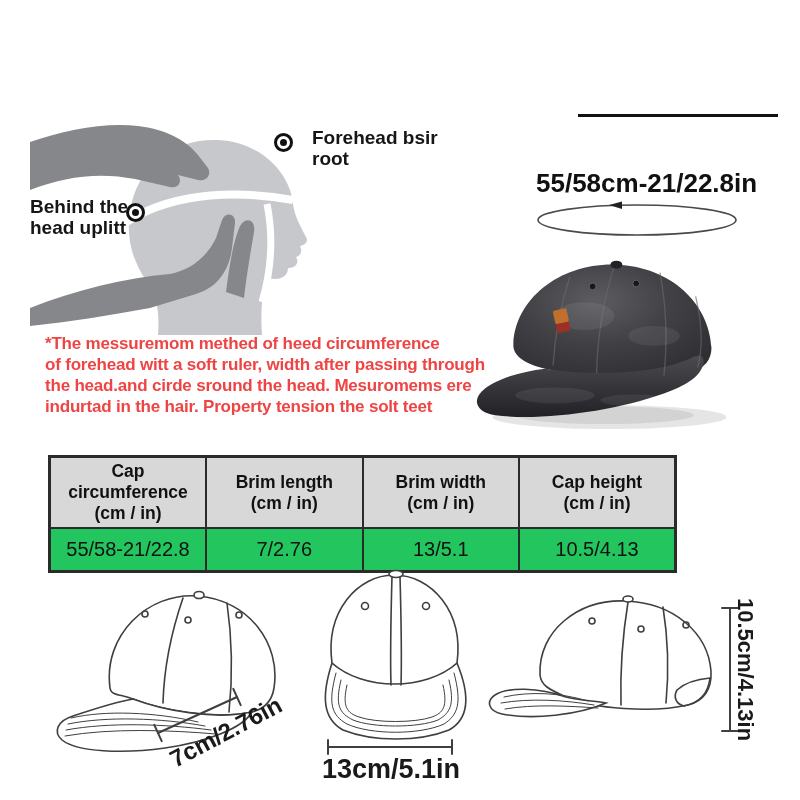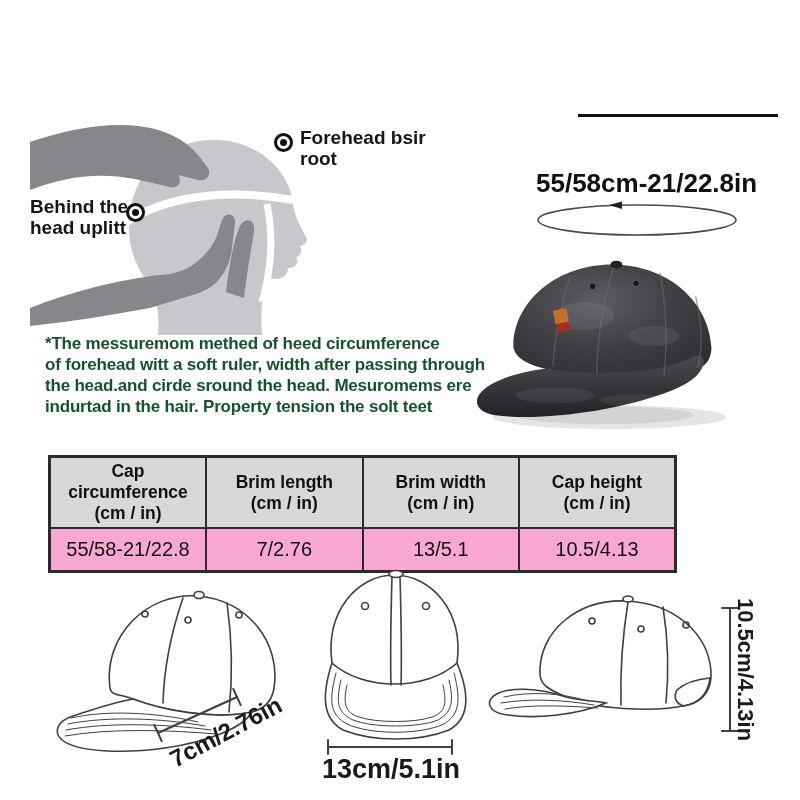--- a/index.html
+++ b/index.html
@@ -13,37 +13,37 @@
 
   
   .title { left:514px; top:60px; font-size:44px; font-weight:bold; letter-spacing:1px; color:#0d0d0d; }
   .title-underline { left:578px; top:114px; width:200px; height:3px; background:#111; }
 
   
   .circum-label { left:536px; top:168px; width:224px; text-align:left; font-size:26px; font-weight:600; }
 
   
   .anno { font-size:19px; font-weight:600; line-height:1.12; color:#161616; }
-  .anno-forehead { left:300px; top:127px; width:135px; }
+  .anno-forehead { left:312px; top:127px; width:135px; }
   .anno-behind  { left:30px;  top:196px; width:122px; }
   .bullseye { width:19px; height:19px; border:3px solid #111; border-radius:50%; display:flex; align-items:center; justify-content:center; background:#fff; }
   .bullseye::after { content:""; width:7px; height:7px; background:#111; border-radius:50%; }
   .bullseye-forehead { left:274px; top:133px; }
   .bullseye-behind  { left:126px; top:203px; }
 
   
-  .note { left:45px; top:333px; width:380px; font-size:17px; font-weight:600; color:#14532d; }
+  .note { left:45px; top:333px; width:380px; font-size:17px; font-weight:600; color:#ef4444; }
   .note div { height:21px; line-height:21px; white-space:nowrap; letter-spacing:-0.2px; }
 
   
   .size-table-wrap { left:48px; top:455px; width:629px; }
   table.size { width:100%; border-collapse:collapse; border:3px solid #2b2b2b; table-layout:fixed; }
   table.size th { background:#d8d8d8; border:2px solid #2b2b2b; font-size:17.5px; font-weight:bold;
                   line-height:1.2; padding:3px 1px; text-align:center; }
-  table.size td { background:#f9a8d4; border:2px solid #2b2b2b; font-size:20px; font-weight:500;
+  table.size td { background:#22c55e; border:2px solid #2b2b2b; font-size:20px; font-weight:500;
                   height:43px; text-align:center; }
   table.size .unit { display:block; font-weight:bold; }
 
   
   .dim { font-weight:600; white-space:nowrap; color:#1a1a1a; }
   .dim-brimlen { left:160px; top:718px; width:132px; text-align:center; font-size:24px; transform:rotate(-28deg); }
   .dim-brimwid { left:322px; top:754px; width:136px; font-size:27px; }
   .dim-height  { left:758px; top:598px; font-size:22px; transform-origin:0 0; transform:rotate(90deg); }
 
   svg { display:block; }

